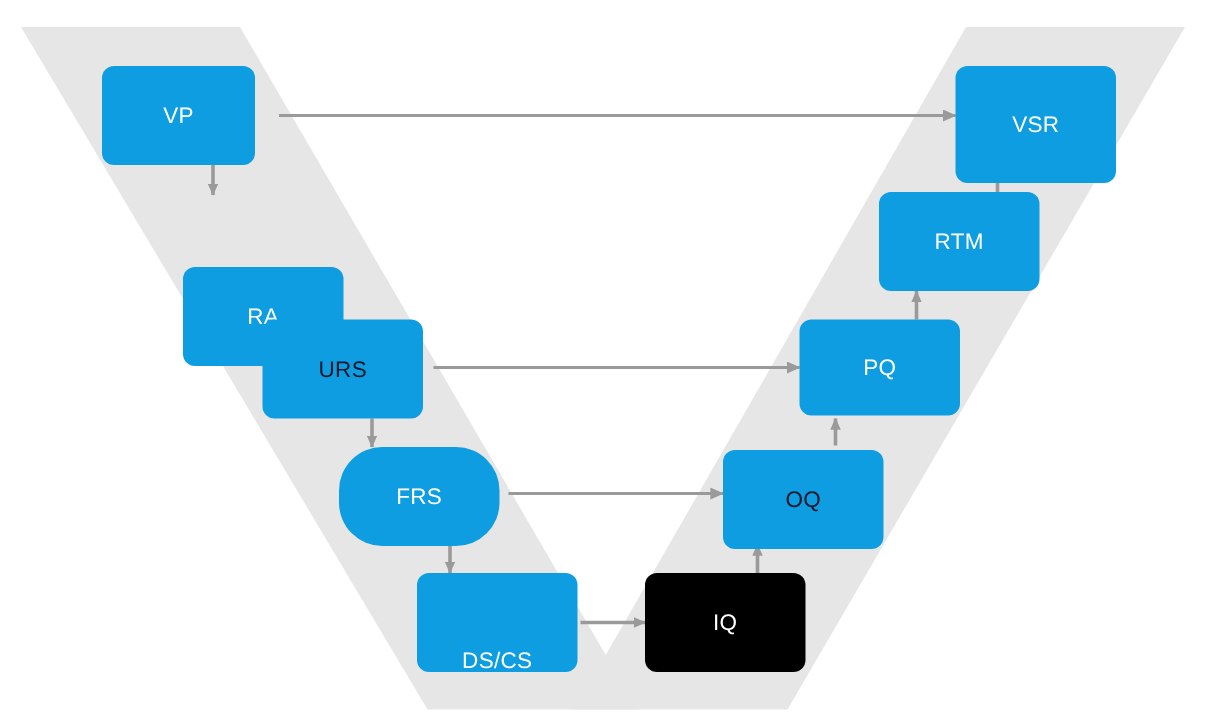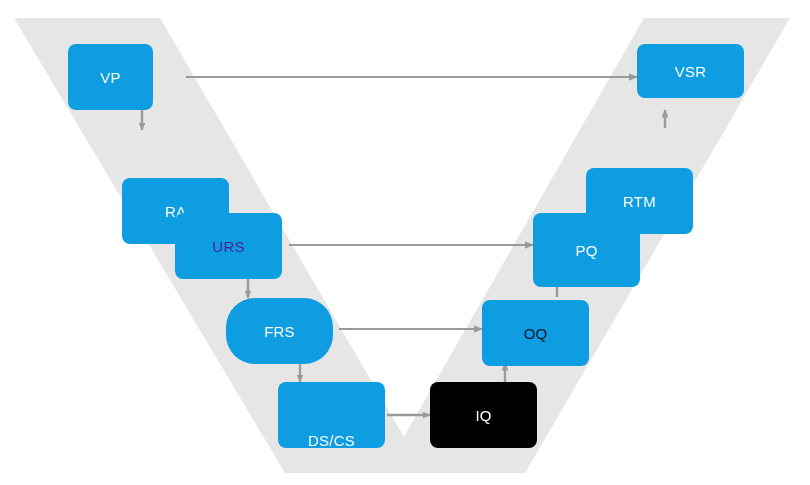--- a/index.html
+++ b/index.html
@@ -79,45 +79,45 @@
         <line x1="557" y1="297" x2="557" y2="279" stroke="#9a9a9a" stroke-width="2.4" marker-end="url(#ahs)"></line>
         <line x1="611" y1="213" x2="611" y2="194" stroke="#9a9a9a" stroke-width="2.4" marker-end="url(#ahs)"></line>
         <line x1="665" y1="128" x2="665" y2="110" stroke="#9a9a9a" stroke-width="2.4" marker-end="url(#ahs)"></line>
         <line x1="186" y1="77" x2="637" y2="77" stroke="#9a9a9a" stroke-width="2" marker-end="url(#ah)"></line>
         <line x1="289" y1="245" x2="533" y2="245" stroke="#9a9a9a" stroke-width="2" marker-end="url(#ah)"></line>
         <line x1="339" y1="329" x2="482" y2="329" stroke="#9a9a9a" stroke-width="2" marker-end="url(#ah)"></line>
       </g>
   </svg>
 
   <div id="node-layer">
-      <div class="node" style="left: 68px; top: 44px; width: 85px; height: 66px; background: rgb(13, 157, 224); color: rgb(255, 255, 255);">
+      <div class="node" style="left: 68px; top: 44px; width: 102px; height: 66px; background: rgb(13, 157, 224); color: rgb(255, 255, 255);">
         <span class="node-label">VP</span>
       </div>
       <div class="node" style="left: 122px; top: 130px; width: 107px; height: 66px; background: rgb(13, 157, 224); color: rgb(255, 255, 255); margin-top: 48px;">
         <span class="node-label">RA</span>
       </div>
-      <div class="node" style="left: 175px; top: 213px; width: 107px; height: 66px; background: rgb(13, 157, 224); color: #4c1d95;">
+      <div class="node" style="left: 175px; top: 213px; width: 107px; height: 66px; background: rgb(13, 157, 224); color: #0f172a;">
         <span class="node-label">URS</span>
       </div>
       <div class="node" style="left: 226px; top: 298px; width: 107px; height: 66px; background: rgb(13, 157, 224); color: rgb(255, 255, 255); border-radius: 29px;">
         <span class="node-label">FRS</span>
       </div>
       <div class="node" style="left: 278px; top: 382px; width: 107px; height: 66px; background: rgb(13, 157, 224); color: rgb(255, 255, 255); align-items: flex-end;">
         <span class="node-label">DS/CS</span>
       </div>
       <div class="node" style="left: 430px; top: 382px; width: 107px; height: 66px; background: #000000; color: rgb(255, 255, 255);">
         <span class="node-label">IQ</span>
       </div>
       <div class="node" style="left: 482px; top: 300px; width: 107px; height: 66px; background: rgb(13, 157, 224); color: #0f172a;">
         <span class="node-label">OQ</span>
       </div>
-      <div class="node" style="left: 533px; top: 213px; width: 107px; height: 74px; background: rgb(13, 157, 224); color: rgb(255, 255, 255);">
+      <div class="node" style="left: 533px; top: 213px; width: 107px; height: 64px; background: rgb(13, 157, 224); color: rgb(255, 255, 255);">
         <span class="node-label">PQ</span>
       </div>
-      <div class="node" style="left: 586px; top: 128px; width: 107px; height: 66px; background: rgb(13, 157, 224); color: rgb(255, 255, 255); margin-top: 40px;">
+      <div class="node" style="left: 586px; top: 128px; width: 107px; height: 66px; background: rgb(13, 157, 224); color: rgb(255, 255, 255);">
         <span class="node-label">RTM</span>
       </div>
-      <div class="node" style="left: 637px; top: 44px; width: 107px; height: 54px; background: rgb(13, 157, 224); color: rgb(255, 255, 255);">
+      <div class="node" style="left: 637px; top: 44px; width: 107px; height: 78px; background: rgb(13, 157, 224); color: rgb(255, 255, 255);">
         <span class="node-label">VSR</span>
       </div>
     </div>
 
 </div>
 
 </body></html>

